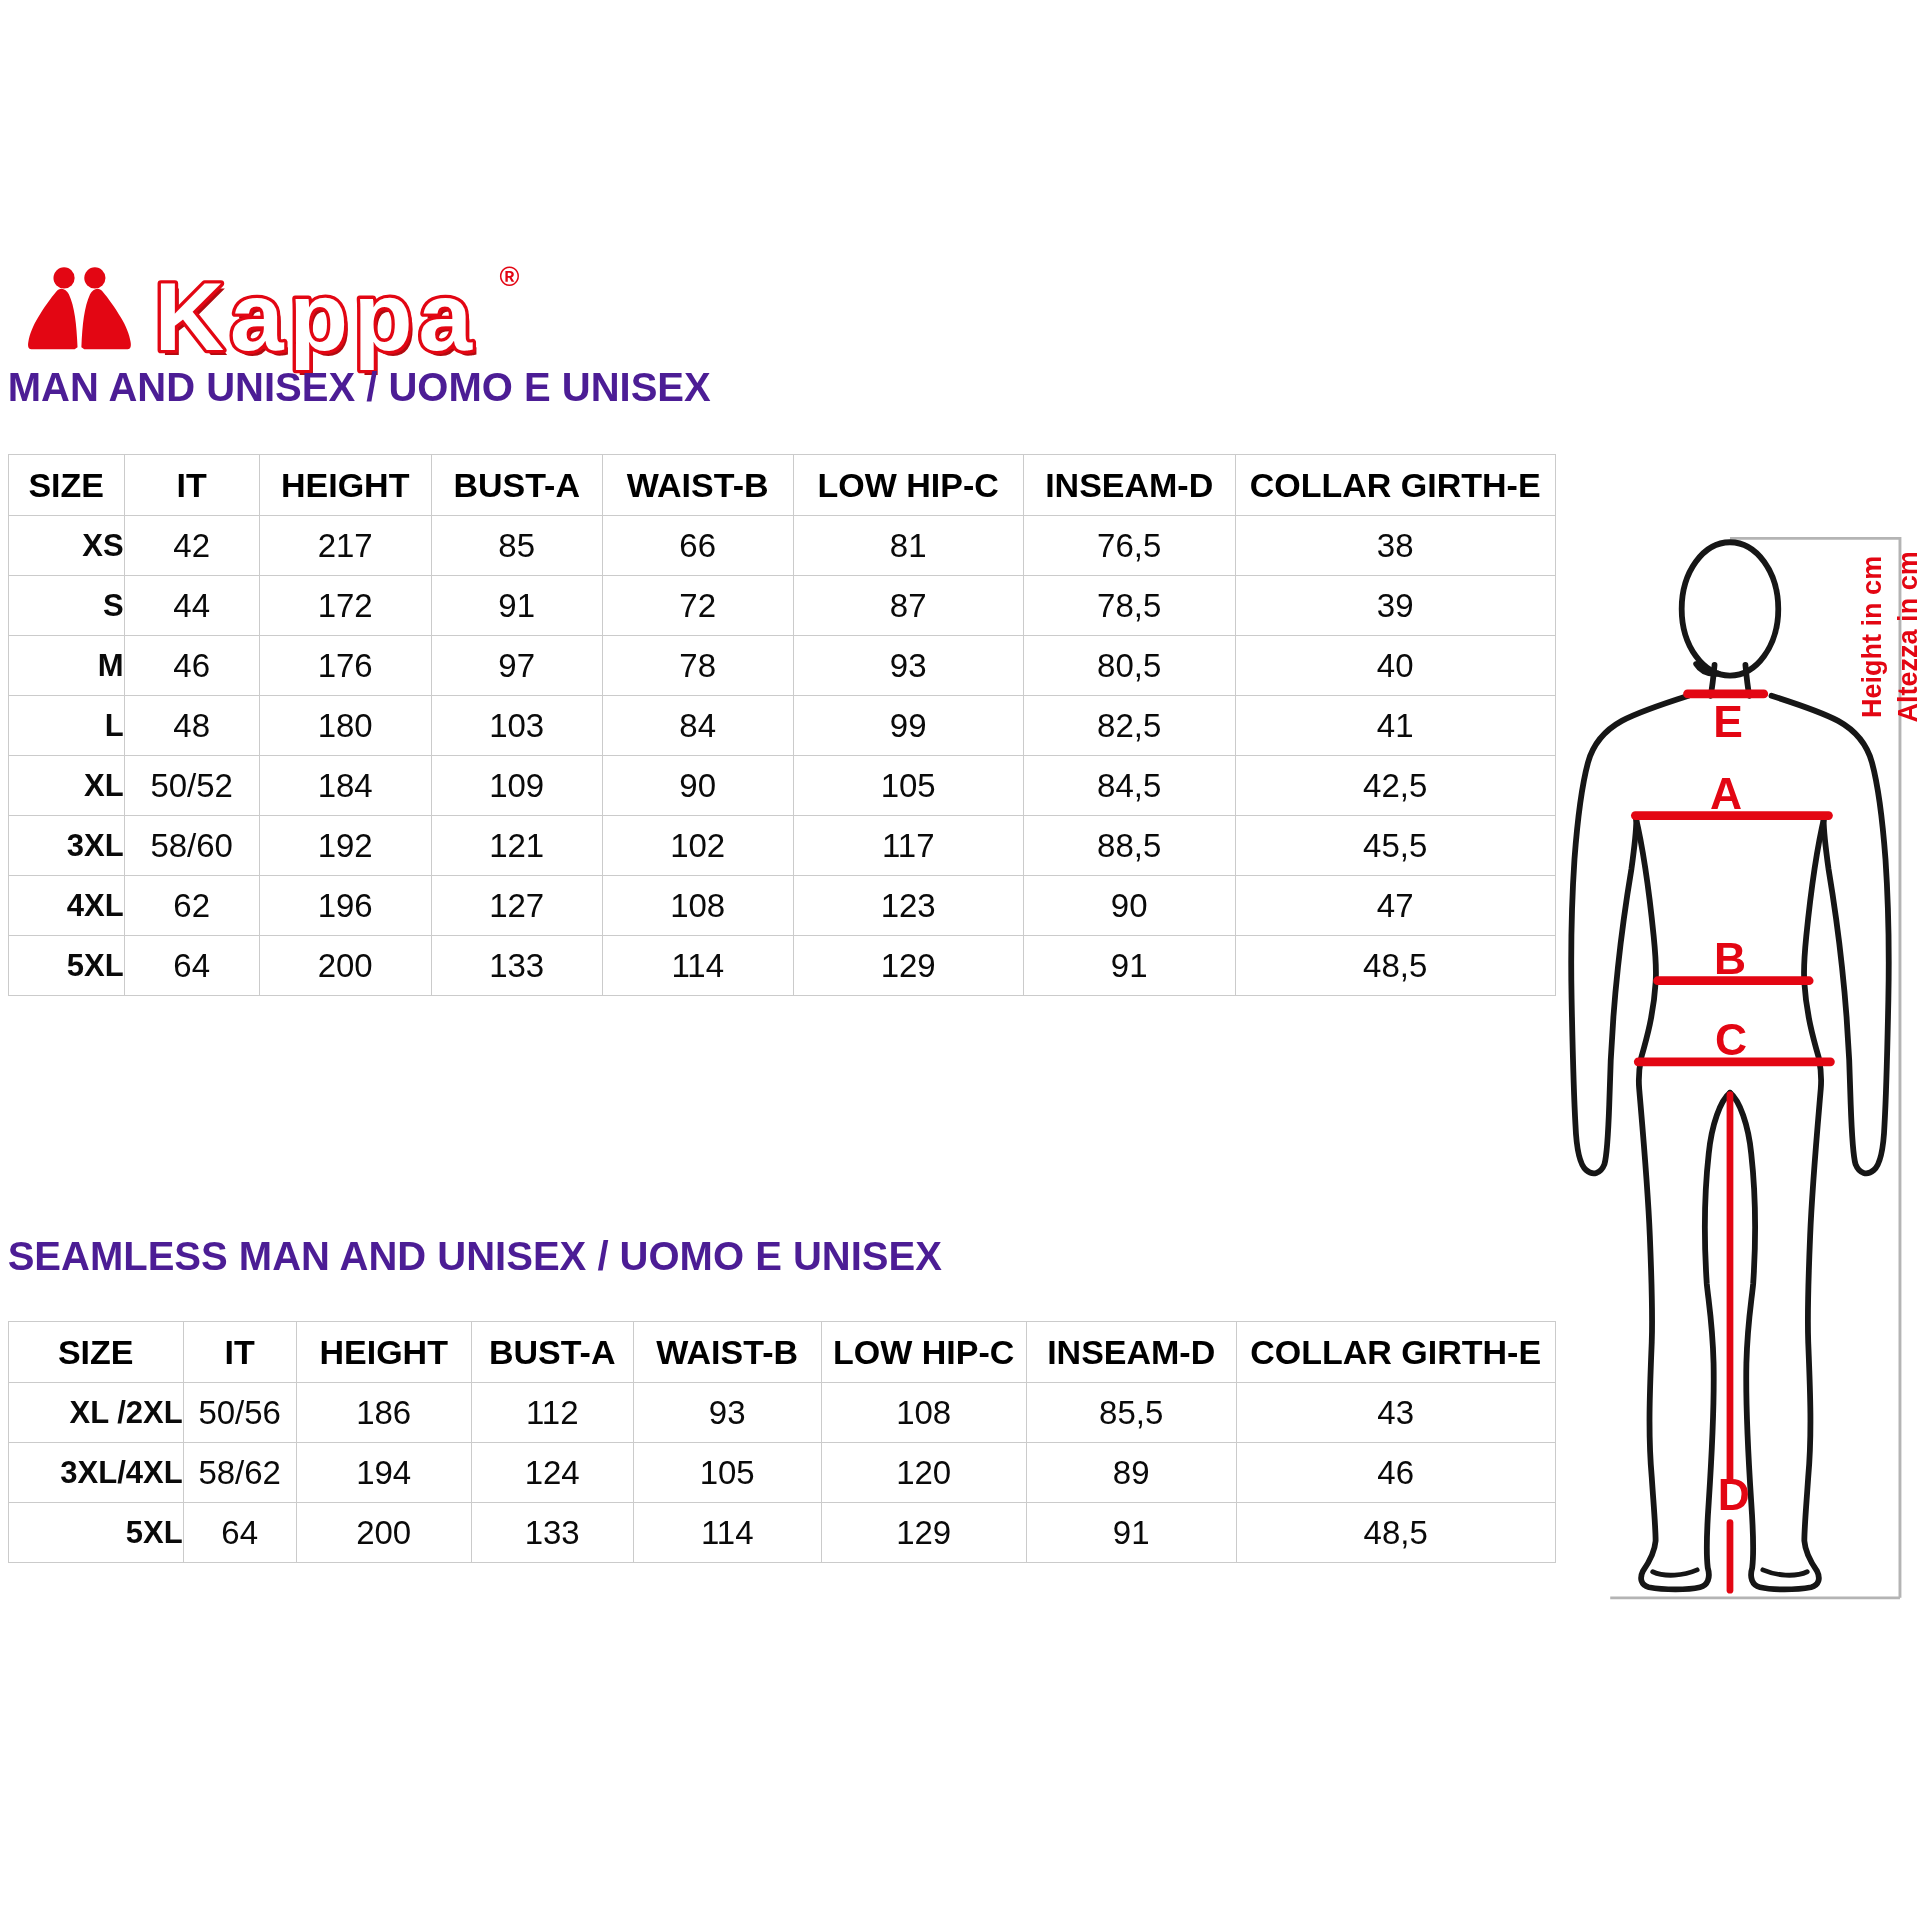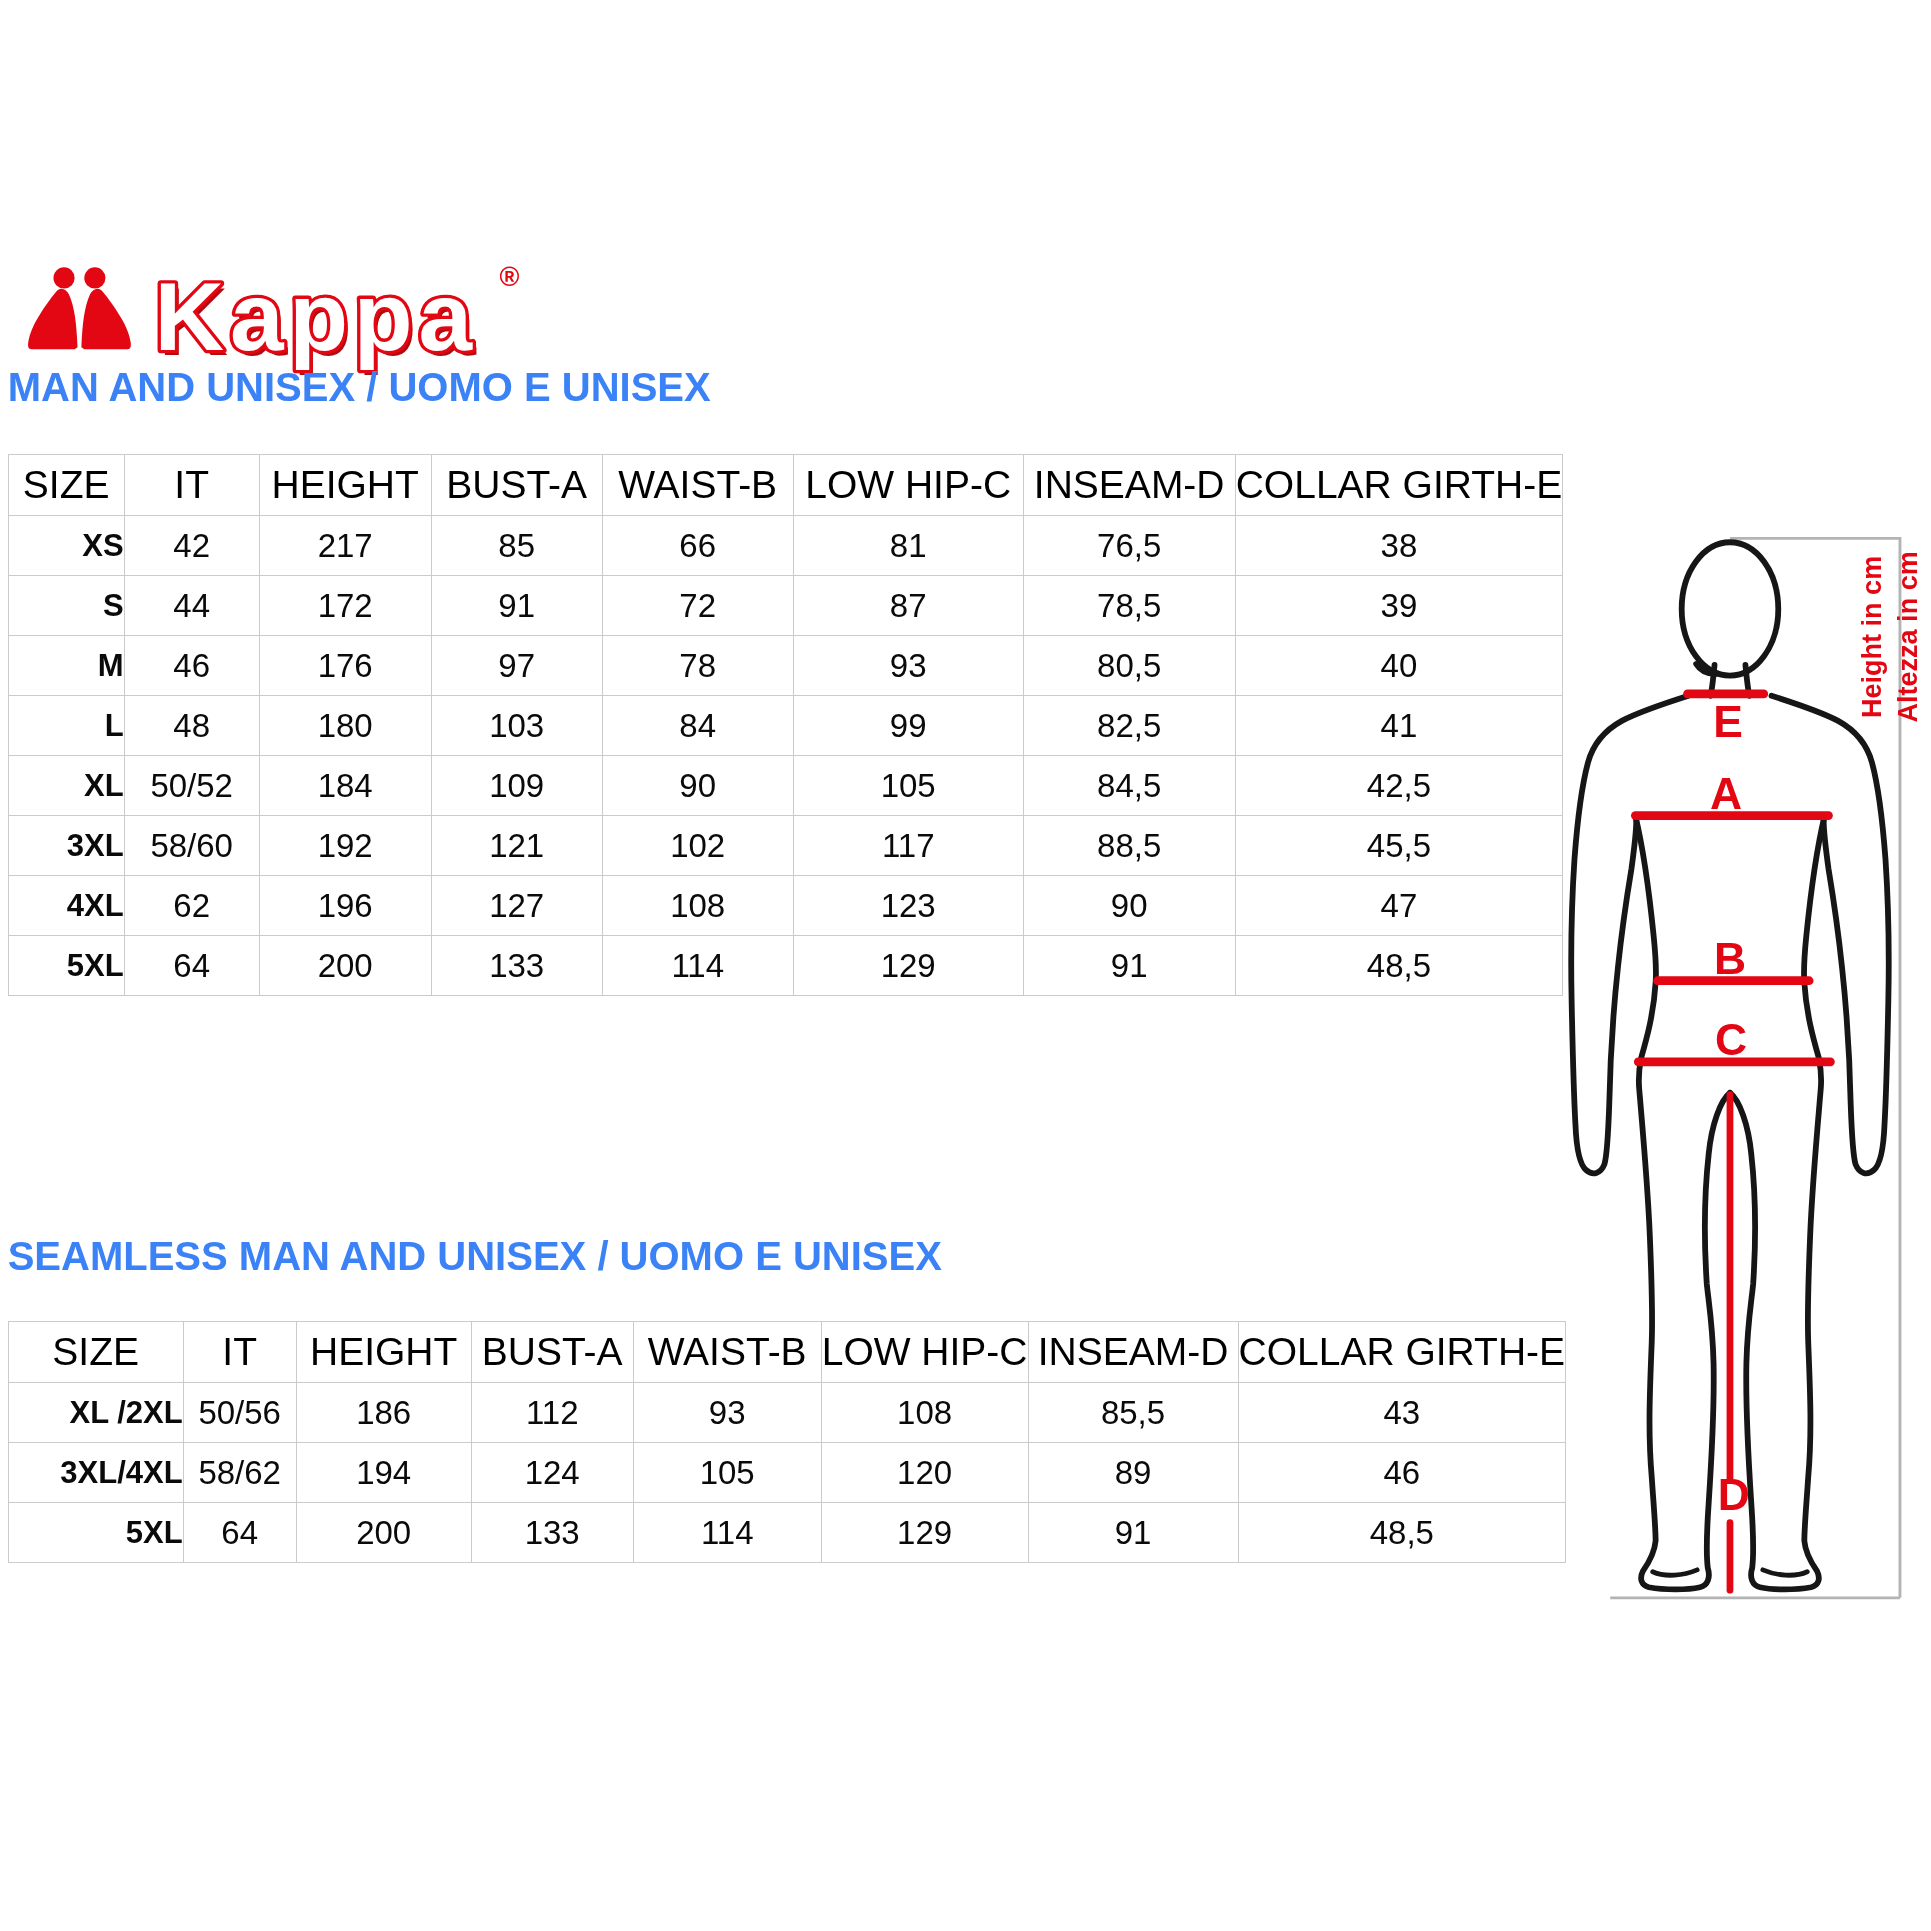--- a/index.html
+++ b/index.html
@@ -4,36 +4,36 @@
 <style>
   html,body{margin:0;padding:0;}
   body{
     width:1931px;height:1931px;background:#ffffff;position:relative;
     font-family:"Liberation Sans","DejaVu Sans",sans-serif;color:#000;
     overflow:hidden;
   }
   
   .section-title{
     position:absolute;left:7.7px;font-weight:700;font-size:40px;line-height:1.1;
-    color:#3b82f6;letter-spacing:0px;white-space:nowrap;
+    color:#4c1d95;letter-spacing:0px;white-space:nowrap;
   }
   #title-1{top:365px;}
   #title-2{top:1234px;}
   
   table.size-table{
     position:absolute;left:7.7px;border-collapse:collapse;table-layout:fixed;
     background:#fff;
   }
   #table-1{top:454px;}
   #table-2{top:1321px;}
   .size-table th,.size-table td{
     border:1.9px solid #cbcbcb;text-align:center;vertical-align:middle;
     padding:0;background:#fff;overflow:hidden;white-space:nowrap;
   }
-  .size-table th{height:60px;font-size:39px;font-weight:400;margin-left:30px;}
+  .size-table th{height:60px;font-size:34px;font-weight:700;margin-left:30px;}
   .size-table td{height:59px;font-size:33px;font-weight:400;color:#0a0a0a;}
   .size-table td.size-col{font-weight:700;font-size:31px;text-align:right;}
   
   #logo-svg{position:absolute;left:19.3px;top:249px;width:512px;height:131px;}
   
   #diagram-svg{position:absolute;left:1556px;top:521px;width:375px;height:1101px;}
 </style>
 </head>
 <body>
 

